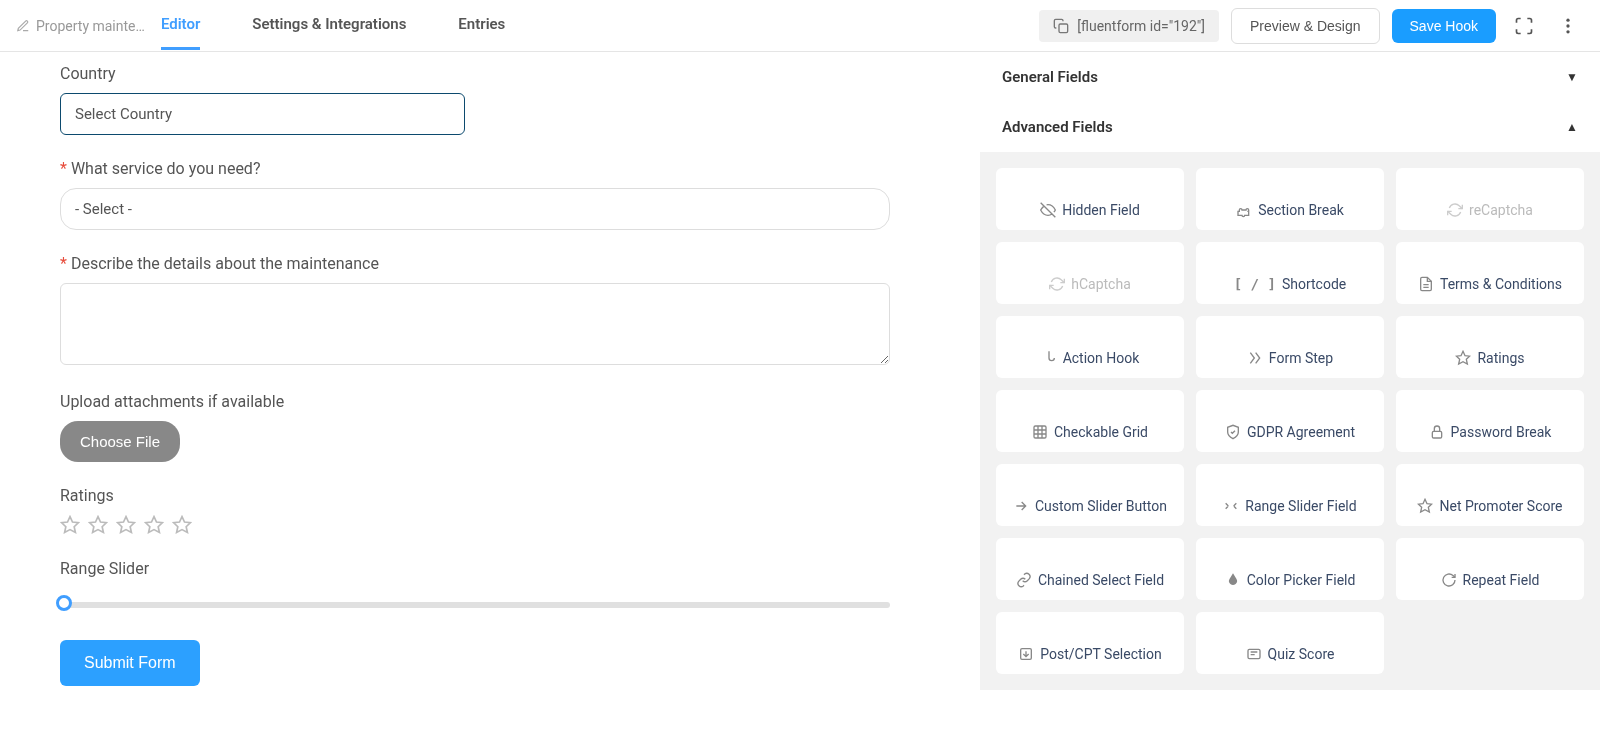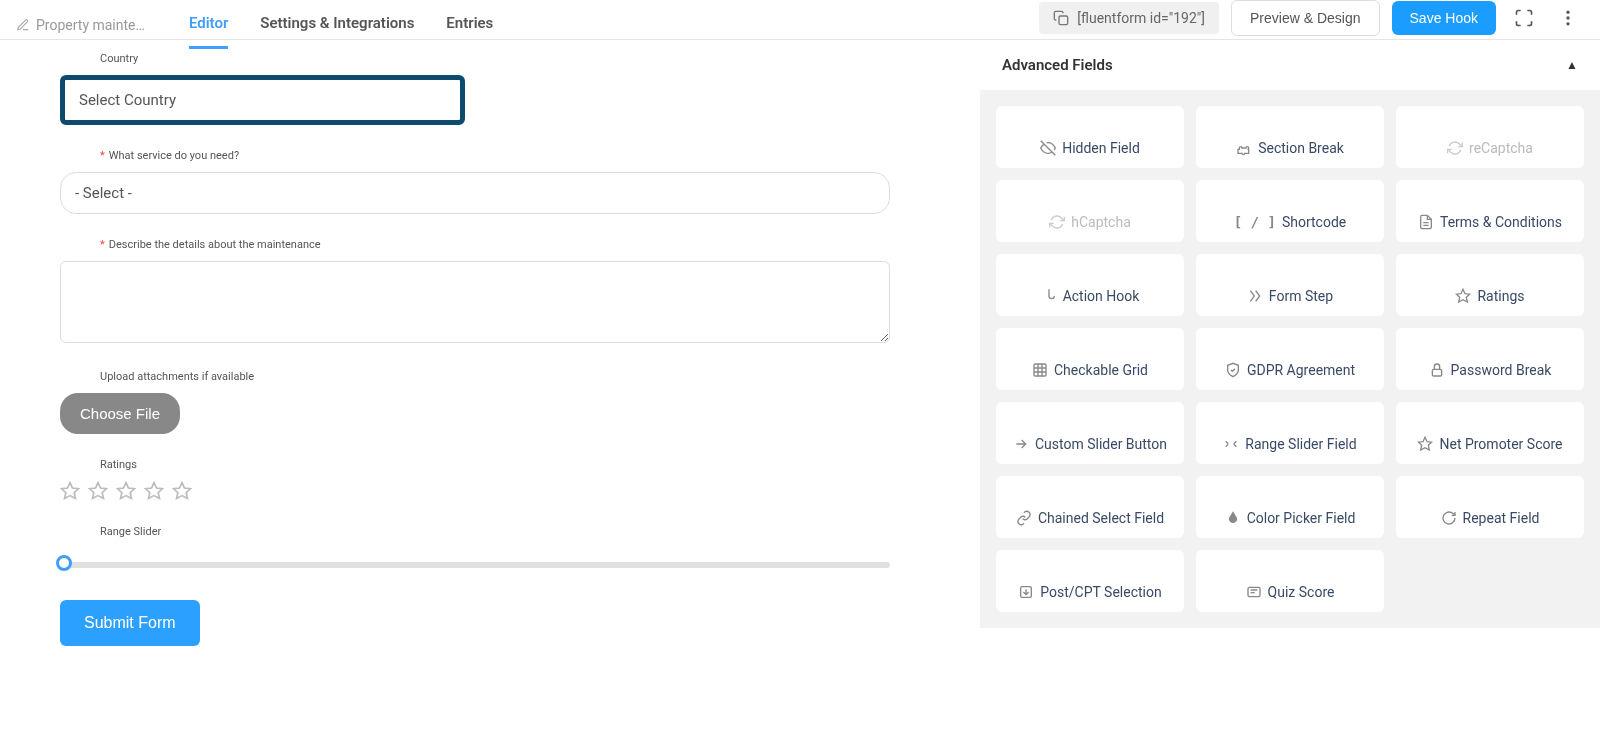--- a/index.html
+++ b/index.html
@@ -1,35 +1,35 @@
 <!DOCTYPE html>
 <html><head>
 <meta charset="utf-8">
 <style>
 * { box-sizing: border-box; margin: 0; padding: 0; }
 body { font-family: -apple-system, BlinkMacSystemFont, "Segoe UI", Roboto, sans-serif; background: #fff; color: #333; font-size: 14px; }
-.topbar { display: flex; align-items: flex-start; height: 40px; border-bottom: 1px solid #e5e5e5; padding: 0 16px; }
+.topbar { display: flex; align-items: center; height: 52px; border-bottom: 1px solid #e5e5e5; padding: 0 16px; }
 .topbar-left { display: flex; align-items: center; gap: 4px; flex: 1; }
 .form-title { color: #999; font-size: 14px; display: flex; align-items: center; gap: 6px; max-width: 140px; white-space: nowrap; overflow: hidden; text-overflow: ellipsis; }
 .form-title svg { flex-shrink: 0; }
-.tabs { display: flex; gap: 32px; margin-left: 40px; }
+.tabs { display: flex; gap: 52px; margin-left: 12px; }
 .tab { color: #555; font-weight: 600; font-size: 15px; padding: 14px 0; border-bottom: 3px solid transparent; cursor: pointer; }
 .tab.active { color: #409eff; border-bottom-color: #409eff; }
 .topbar-right { display: flex; align-items: center; gap: 12px; }
 .shortcode-box { background: #f0f0f0; color: #666; padding: 8px 14px; border-radius: 4px; display: flex; align-items: center; gap: 8px; font-size: 14px; cursor: pointer; }
 .btn { padding: 9px 18px; border-radius: 6px; border: none; font-size: 14px; cursor: pointer; font-weight: 500; }
 .btn-outline { background: #fff; border: 1px solid #ddd; color: #555; }
 .btn-primary { background: #1a9dff; color: #fff; }
 .icon-btn { background: none; border: none; cursor: pointer; padding: 6px; color: #555; display: flex; align-items: center; }
 .main { display: flex; height: calc(744px - 52px); }
 .canvas { flex: 1; padding: 12px 60px 40px 60px; overflow-y: auto; }
 .field-block { margin-bottom: 24px; }
-.field-label { color: #555; font-size: 11px; margin-bottom: 10px; display: block; margin-left: 40px; }
+.field-label { color: #555; font-size: 16px; margin-bottom: 10px; display: block; }
 .req { color: #e74c3c; margin-right: 4px; }
-.select-ctrl { width: 405px; padding: 11px 14px; border: 5px solid #0c4a6e; border-radius: 6px; background: #fff; color: #555; font-size: 15px; }
+.select-ctrl { width: 405px; padding: 11px 14px; border: 1px solid #0c4a6e; border-radius: 6px; background: #fff; color: #555; font-size: 15px; }
 .select-full { width: 100%; max-width: 830px; padding: 11px 14px; border: 1px solid #ddd; border-radius: 16px; background: #fff; color: #555; font-size: 15px; }
 .textarea-ctrl { width: 100%; max-width: 830px; height: 82px; padding: 11px 14px; border: 1px solid #ddd; border-radius: 6px; background: #fff; resize: both; font-family: inherit; }
 .choose-file { background: #888; color: #fff; padding: 12px 20px; border: none; border-radius: 18px; font-size: 15px; font-weight: 500; cursor: pointer; }
 .stars { display: flex; gap: 8px; }
 .star { width: 20px; height: 20px; color: #bbb; }
 .range-wrap { position: relative; width: 100%; max-width: 830px; margin-top: 24px; }
 .range-track { height: 6px; background: #e0e0e0; border-radius: 3px; position: relative; }
 .range-thumb { width: 16px; height: 16px; background: #fff; border: 3px solid #409eff; border-radius: 50%; position: absolute; top: -7px; left: -4px; }
 .submit-btn { background: #2ca0ff; color: #fff; padding: 14px 24px; border: none; border-radius: 6px; font-size: 16px; font-weight: 500; cursor: pointer; margin-top: 8px; }
 .sidebar { width: 620px; background: #fff; overflow-y: auto; }
@@ -136,20 +136,24 @@
             <div class="range-thumb"></div>
           </div>
       </div>
     </div>
 
     <button class="submit-btn">Submit Form</button>
   </div>
 
   <div class="sidebar">
     <div class="panel-header">
+      <span>General Fields</span>
+      <span class="chev">▼</span>
+    </div>
+    <div class="panel-header">
       <span>Advanced Fields</span>
       <span class="chev">▲</span>
     </div>
     <div class="field-grid" id="adv-grid">
         <div class="field-card">
           <div class="card-icon">
             <svg width="16" height="16" viewBox="0 0 24 24" fill="none" stroke="currentColor" stroke-width="2">
               <path d="M17.94 17.94A10 10 0 0112 20C5 20 1 12 1 12a18 18 0 014.22-5.06M9.9 4.24A9 9 0 0112 4c7 0 11 8 11 8a18 18 0 01-2.16 3.19M1 1l22 22"></path>
             </svg>
           </div>

